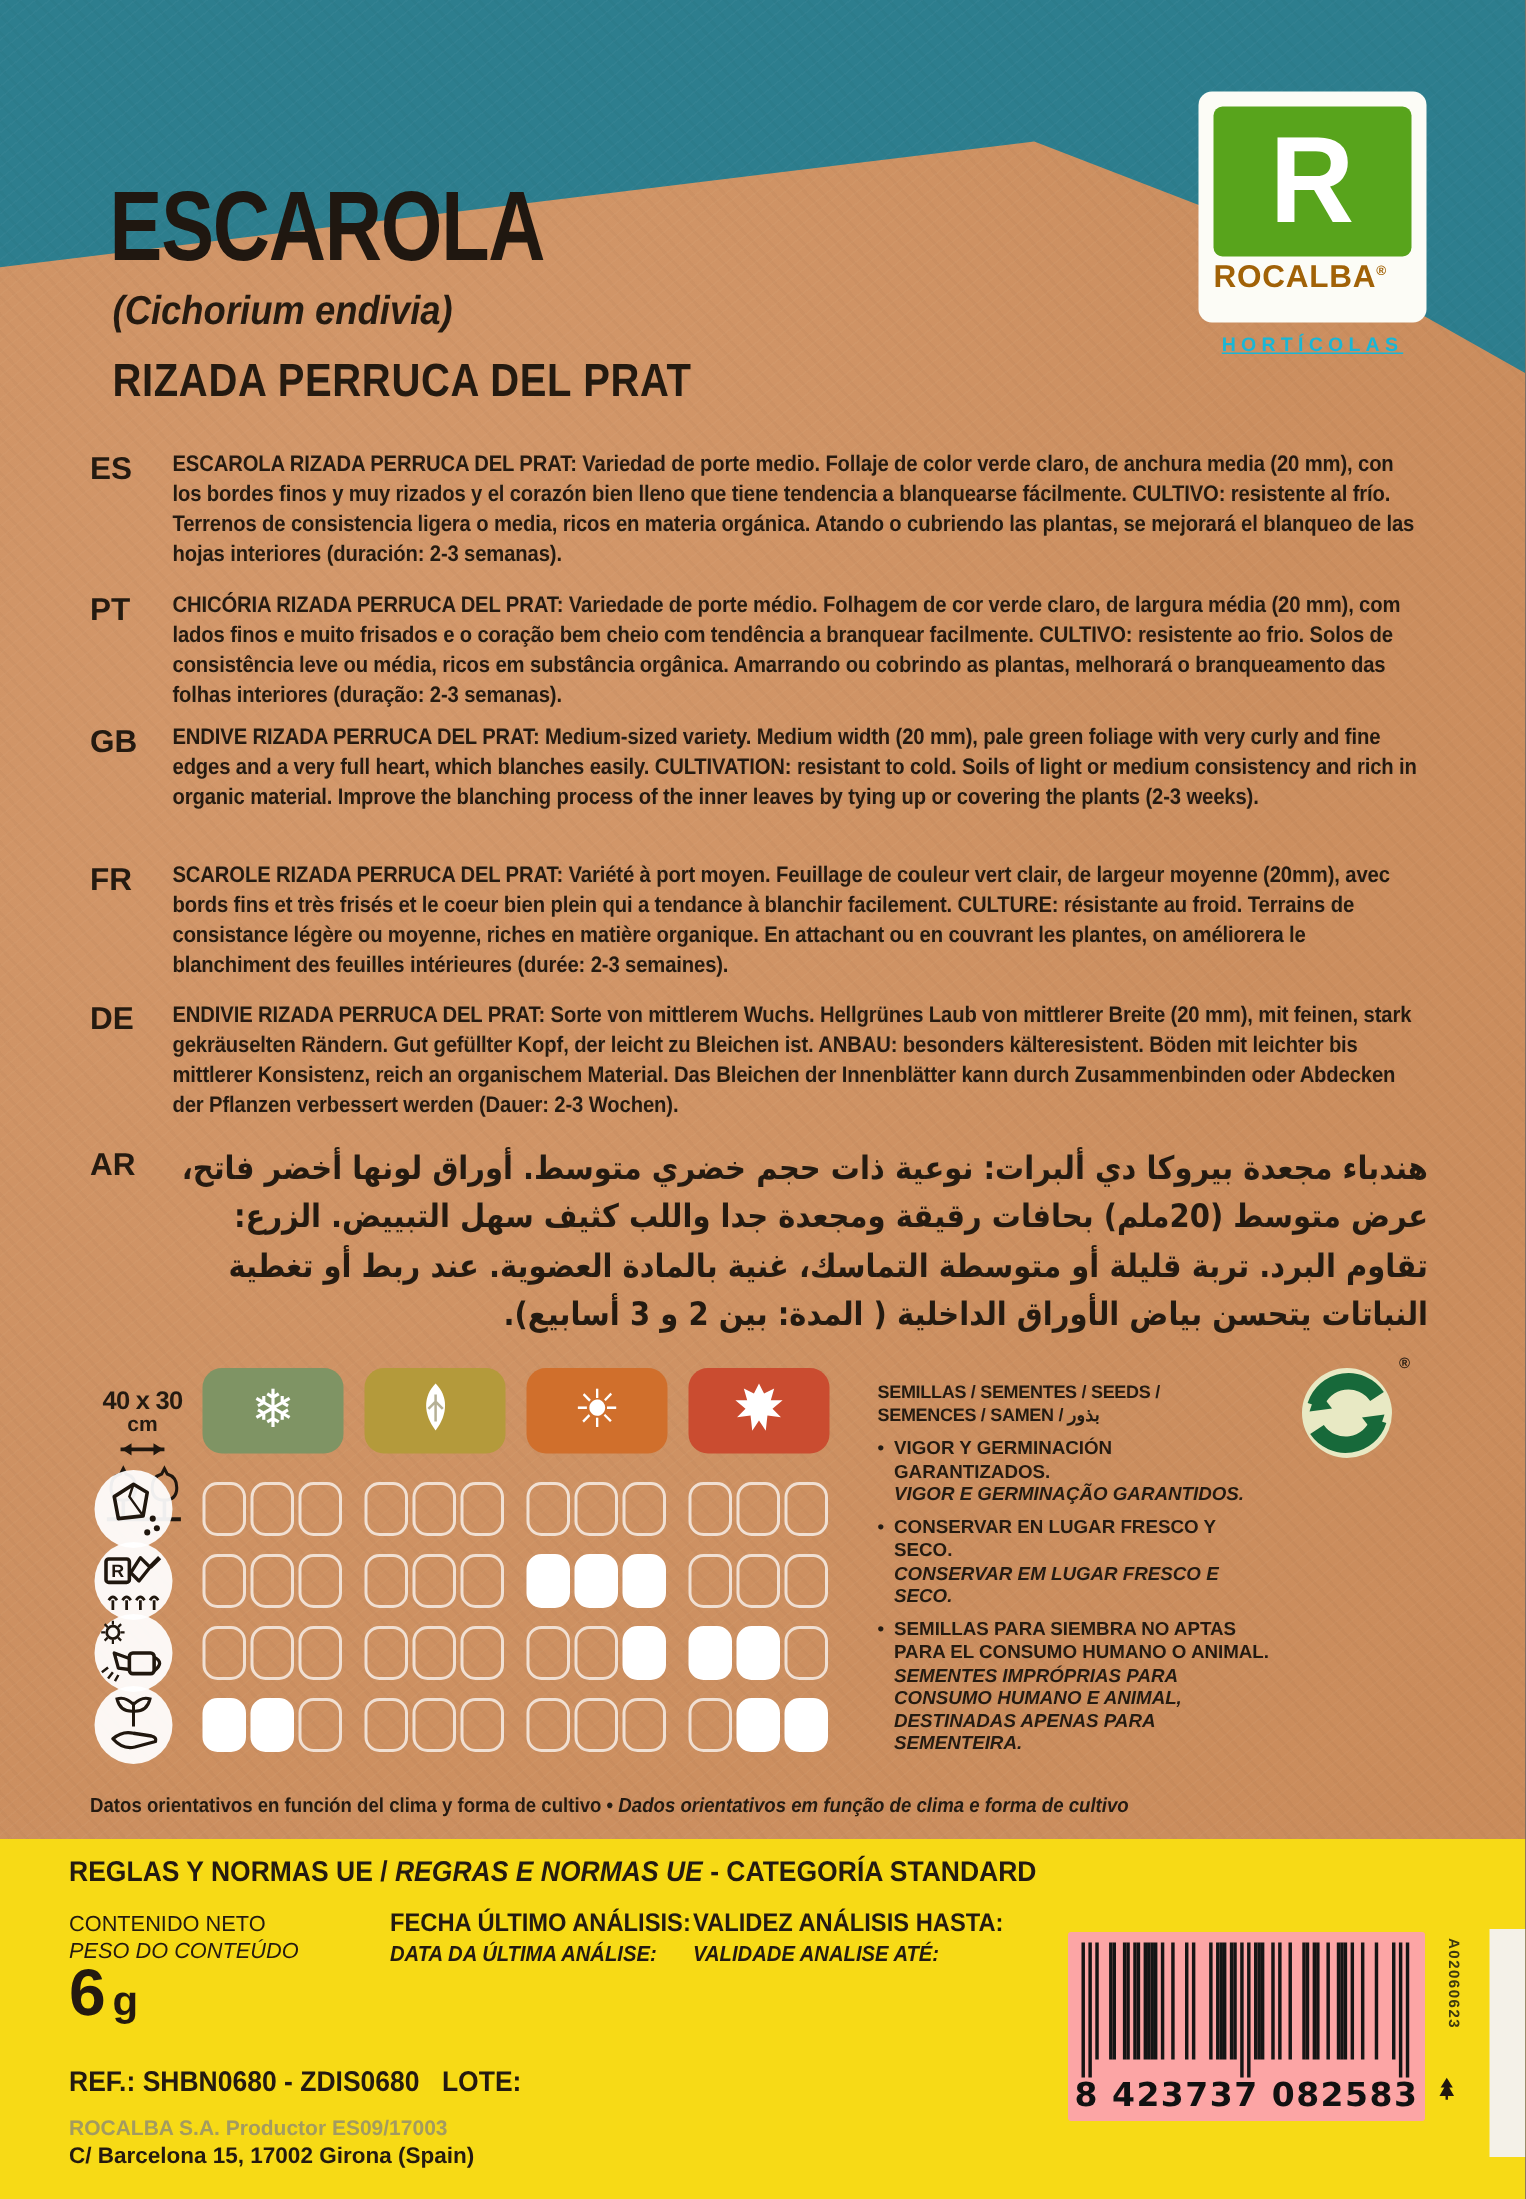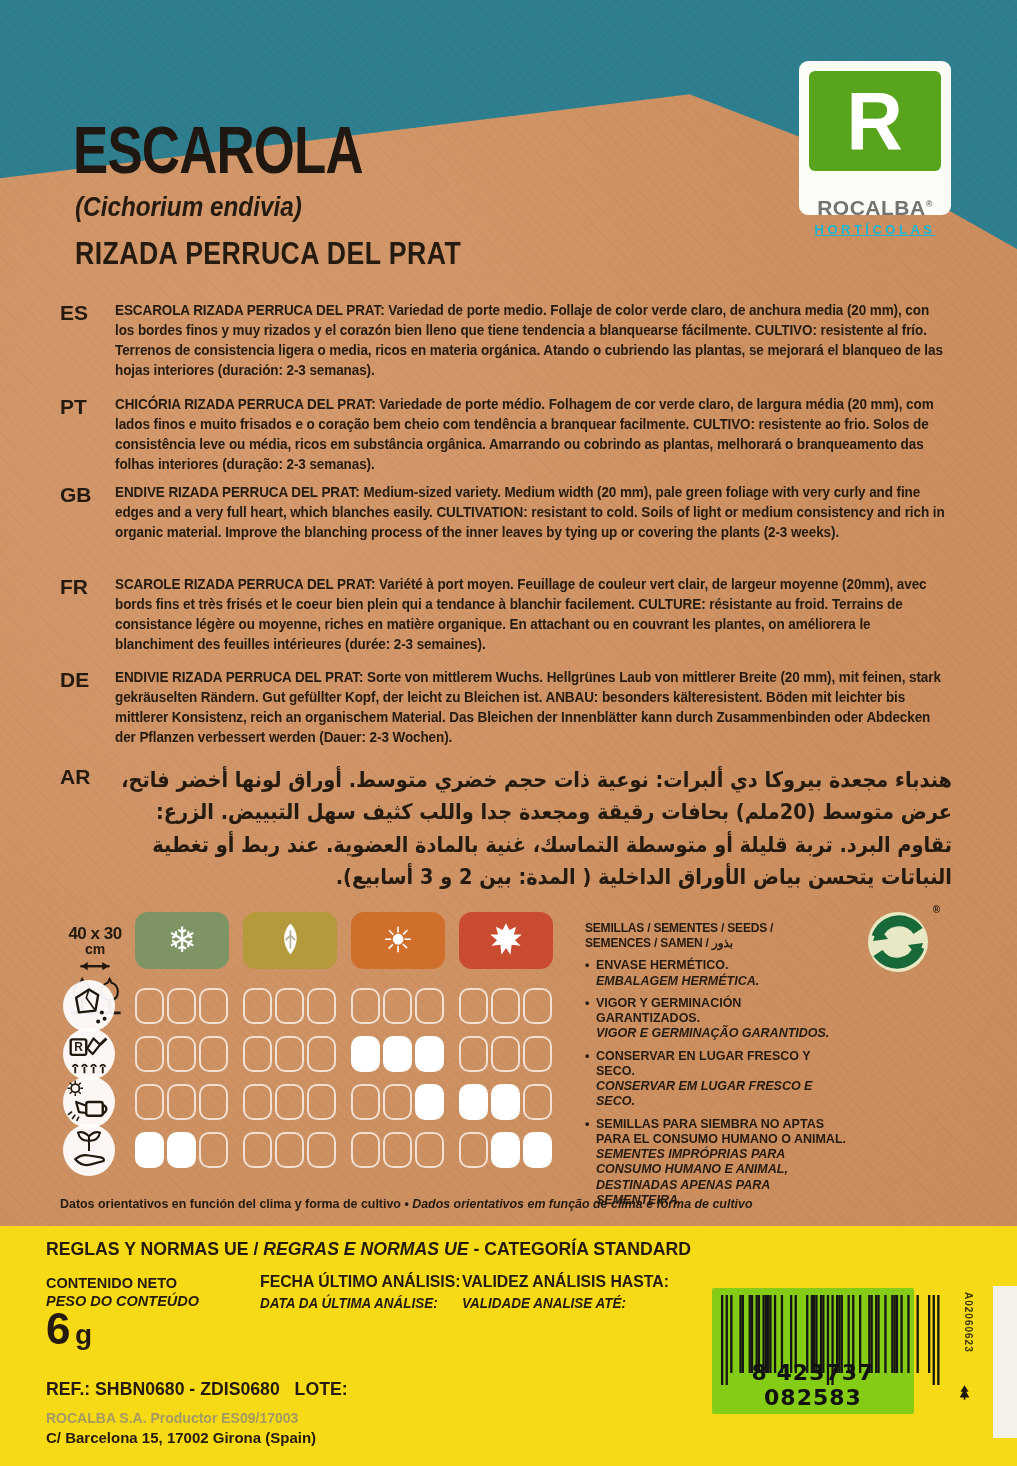--- a/index.html
+++ b/index.html
@@ -9,21 +9,21 @@
   .page::after{content:'';position:absolute;inset:0;pointer-events:none;opacity:.45;
         background:repeating-linear-gradient(47deg, rgba(0,0,0,.035) 0 2px, transparent 2px 8px),
                    repeating-linear-gradient(-39deg, rgba(255,255,255,.05) 0 1px, transparent 1px 6px);}
   .teal{position:absolute;left:0;top:0;width:100%;height:262px;background:#2d7e8e;
         clip-path:polygon(0 0,100% 0,100% 95%,84.5% 61%,67.8% 36%,0 68%);}
   
   .logo-box{position:absolute;left:799px;top:61px;width:152px;height:154px;background:#fcfcf6;
         border-radius:9px;padding:10px 10px 6px;box-sizing:border-box;z-index:3;}
   .logo-green{height:100px;background:#58a41c;border-radius:6px;display:flex;align-items:center;justify-content:center;}
   .logo-r{color:#fff;font-weight:bold;font-size:82px;line-height:1;transform:scaleX(.95);}
-  .logo-name{margin-top:25px;text-align:center;color:#737373;font-weight:bold;font-size:21px;letter-spacing:.5px;}
+  .logo-name{margin-top:2px;color:#a16207;font-weight:bold;font-size:21px;letter-spacing:.5px;}
   .logo-reg{font-size:9px;vertical-align:super;}
   .logo-tag{position:absolute;left:799px;top:222px;width:152px;text-align:center;color:#19b6d6;
         font-weight:bold;font-size:13px;letter-spacing:3.5px;z-index:3;text-decoration:underline;}
   
   .title{position:absolute;left:73px;top:112px;margin:0;font-size:66px;font-weight:bold;letter-spacing:-1px;
         transform:scaleX(.8);transform-origin:left top;color:#1f1710;z-index:3;}
   .latin{position:absolute;left:75px;top:192px;font-size:27px;font-weight:bold;font-style:italic;
         transform:scaleX(.9);transform-origin:left top;z-index:3;}
   .variety{position:absolute;left:75px;top:236px;font-size:31px;font-weight:bold;letter-spacing:.5px;
         transform:scaleX(.86);transform-origin:left top;z-index:3;}
@@ -66,35 +66,35 @@
   .b-alt{font-weight:bold;font-style:italic;}
   .green-dot{position:absolute;left:866px;top:910px;width:70px;z-index:2;}
   .green-dot svg{width:64px;height:64px;}
   .gd-reg{position:absolute;right:-4px;top:-6px;font-size:10px;font-weight:bold;}
   .footnote{position:absolute;left:60px;top:1196px;white-space:nowrap;font-size:13.5px;font-weight:bold;
         transform:scaleX(.92);transform-origin:left top;z-index:2;}
   
   .footer{position:absolute;left:0;top:1226px;width:100%;height:240px;background:#f7da16;z-index:4;}
   .rules{position:absolute;left:46px;top:12px;font-size:19px;font-weight:bold;white-space:nowrap;
         transform:scaleX(.93);transform-origin:left top;}
-  .net{position:absolute;left:46px;top:48px;font-size:14.5px;font-weight:bold;line-height:1.25;}
+  .net{position:absolute;left:46px;top:48px;font-size:14.5px;font-weight:normal;line-height:1.25;}
   .net i{display:block;}
   .col-analysis{position:absolute;left:246px;top:46px;margin-left:14px;}
   .col-validity{position:absolute;left:462px;top:46px;}
   .lab-big{font-size:17px;font-weight:bold;transform:scaleX(.93);transform-origin:left top;white-space:nowrap;}
   .lab-it{font-size:14.5px;font-weight:bold;font-style:italic;margin-top:3px;transform:scaleX(.93);
         transform-origin:left top;white-space:nowrap;}
   .weight{position:absolute;left:46px;top:78px;font-weight:bold;}
   .weight .w-num{font-size:44px;} .weight .w-unit{font-size:28px;}
   .refline{position:absolute;left:46px;top:152px;font-size:19px;font-weight:bold;white-space:nowrap;
         transform:scaleX(.93);transform-origin:left top;}
   .refline .lote{margin-left:16px;}
   .producer{position:absolute;left:46px;top:184px;font-size:14px;font-weight:bold;color:#a39b60;white-space:nowrap;}
   .address{position:absolute;left:46px;top:203px;font-size:15px;font-weight:bold;white-space:nowrap;}
-  .barcode-box{position:absolute;left:712px;top:62px;width:202px;height:126px;background:#84cc16;border-radius:2px;}
+  .barcode-box{position:absolute;left:712px;top:62px;width:238px;height:126px;background:#fca5a5;border-radius:2px;}
   .bars{position:absolute;left:7px;top:5px;}
   .bc-digits{position:absolute;left:0;bottom:4px;width:100%;text-align:center;font-family:"DejaVu Sans",sans-serif;
         font-weight:bold;font-size:22px;letter-spacing:1px;color:#111;}
   .side-code{position:absolute;left:974px;top:66px;transform:rotate(90deg);transform-origin:left top;
         font-size:10px;font-weight:bold;color:#3e3a0e;letter-spacing:1px;}
   .side-tree{position:absolute;left:958px;top:158px;}
   .side-tree svg{width:13px;height:17px;}
   .white-strip{position:absolute;right:0;top:60px;width:24px;height:152px;background:#f4f1e8;}
 </style>
 </head>
@@ -309,24 +309,20 @@
         </div>
       </div>
   </div>
 
   <div class="seeds-info">
     <div class="si-head">
       <div>SEMILLAS / SEMENTES / SEEDS /</div>
       <div>SEMENCES / SAMEN / بذور</div>
     </div>
     <ul class="bullets">
-        <li class="bullet">
-          <div class="b-main">ENVASE HERMÉTICO.</div>
-          <div class="b-alt">EMBALAGEM HERMÉTICA.</div>
-        </li>
         <li class="bullet">
           <div class="b-main">VIGOR Y GERMINACIÓN GARANTIZADOS.</div>
           <div class="b-alt">VIGOR E GERMINAÇÃO GARANTIDOS.</div>
         </li>
         <li class="bullet">
           <div class="b-main">CONSERVAR EN LUGAR FRESCO Y SECO.</div>
           <div class="b-alt">CONSERVAR EM LUGAR FRESCO E SECO.</div>
         </li>
         <li class="bullet">
           <div class="b-main">SEMILLAS PARA SIEMBRA NO APTAS PARA EL CONSUMO HUMANO O ANIMAL.</div>

